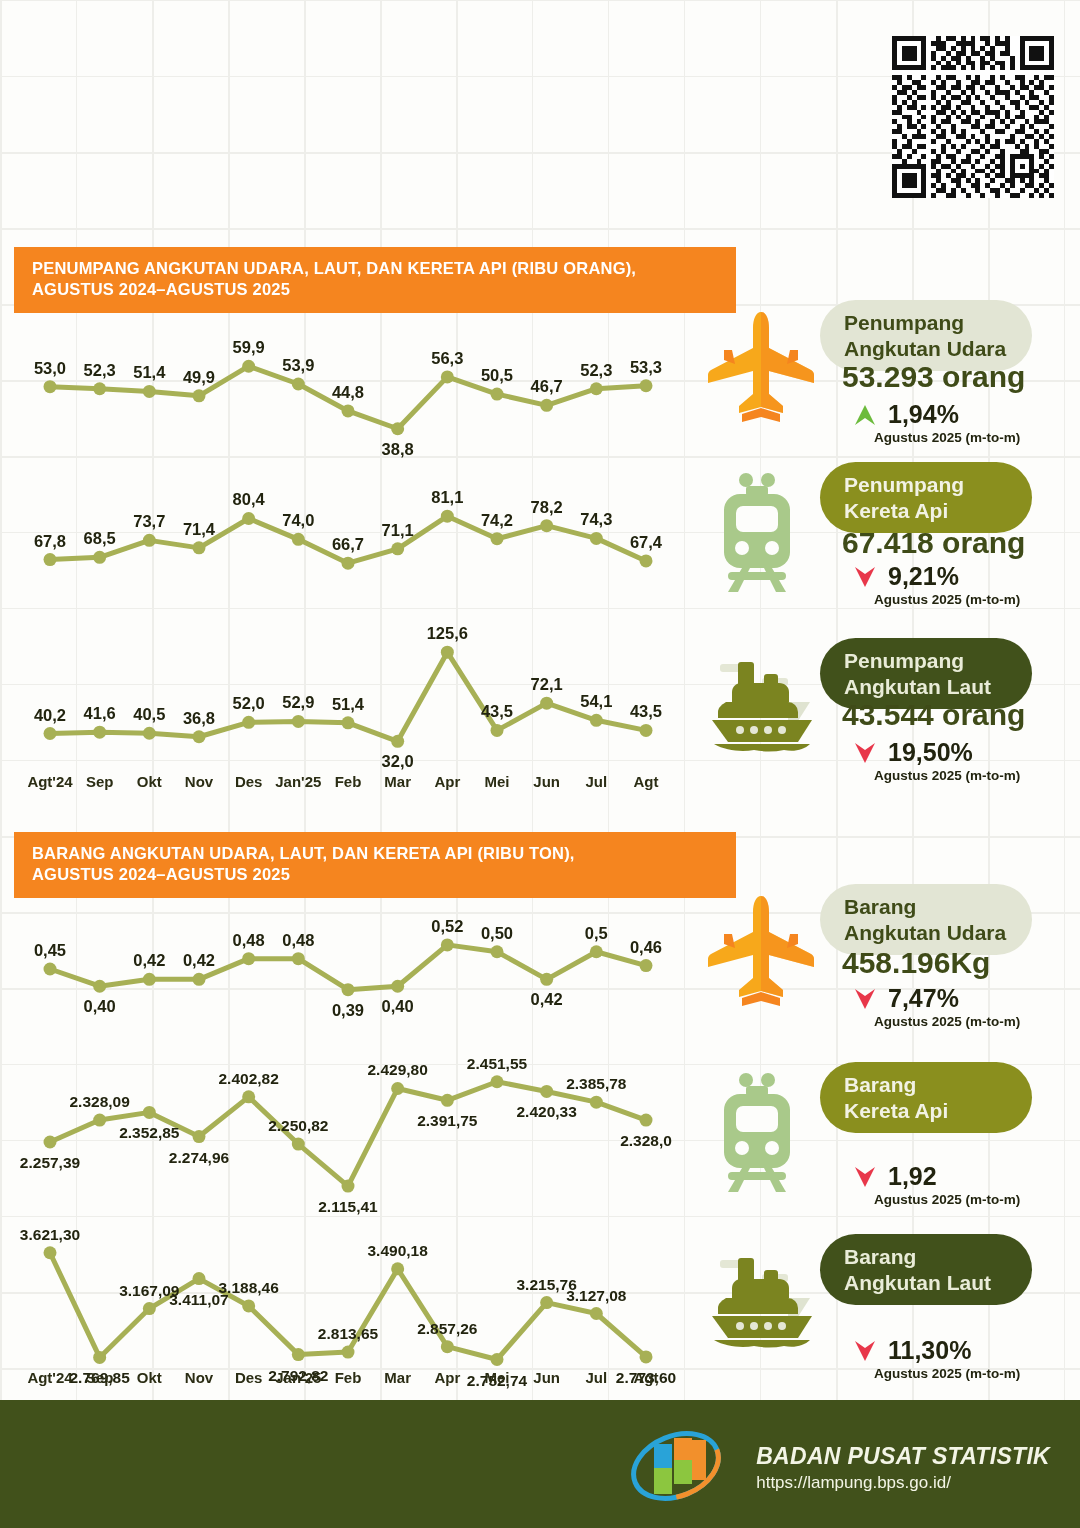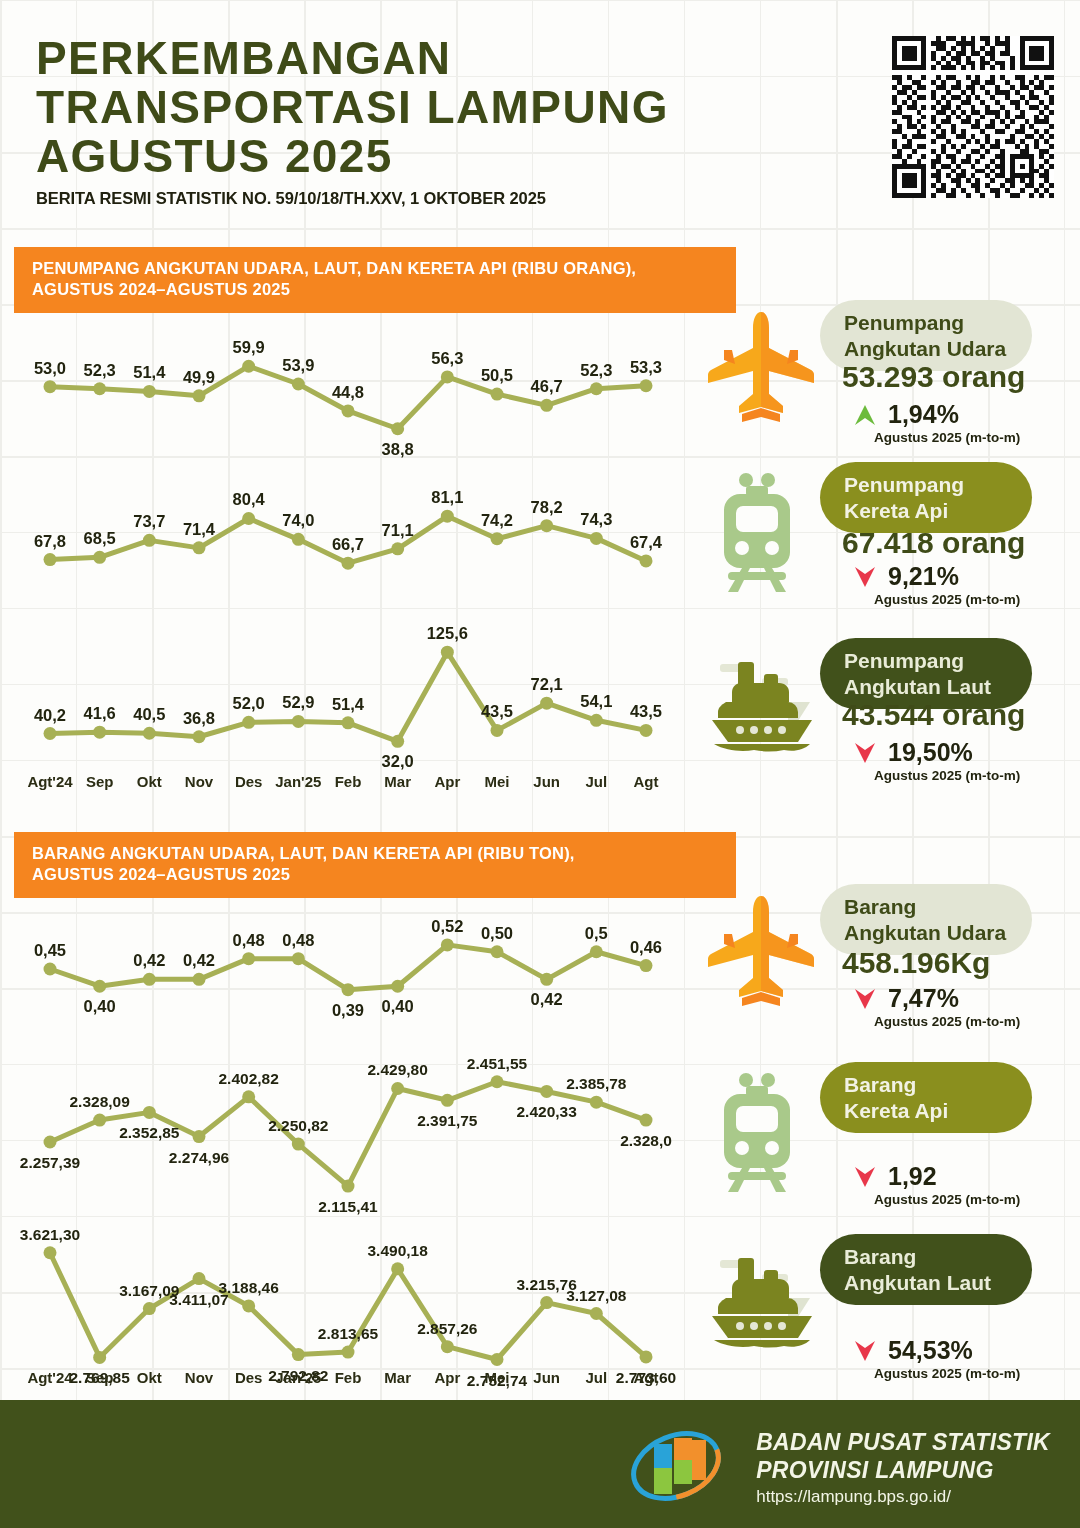--- a/index.html
+++ b/index.html
@@ -95,28 +95,20 @@
     font-size: 23px; font-weight: 700; font-style: italic; line-height: 1.18;
     letter-spacing: 0.3px;
   }
   .bps-url { font-size: 17px; font-weight: 400; margin-top: 3px; }
 </style>
 </head>
 <body>
 
 <div class="page">
 
-  <div class="header">
-    <div class="title">
-      <div>PERKEMBANGAN</div>
-      <div>TRANSPORTASI LAMPUNG</div>
-      <div>AGUSTUS 2025</div>
-    </div>
-    <div class="subtitle">BERITA RESMI STATISTIK NO. 59/10/18/TH.XXV, 1 OKTOBER  2025</div>
-  </div>
 
   <div class="qr">
     <svg width="162" height="162" viewBox="0 0 33 33" shape-rendering="crispEdges" aria-hidden="true">
       <rect width="33" height="33" fill="#fff"></rect>
       <g fill="#111">
 
         <path d="M0 0h7v7h-7z"></path>
           <path d="M1 1h5v5h-5z" fill="#fff"></path>
           <path d="M2 2h3v3h-3z" fill="#111"></path>
         <path d="M26 0h7v7h-7z"></path>
@@ -562,39 +554,38 @@
         </svg>
       </div>
     <div class="pill dark">
       <div>Barang</div>
       <div>Angkutan Laut</div>
     </div>
     <div class="pct-row" style="top:102px;">
       <span class="arrow"><svg width="26" height="26" viewBox="0 0 26 26" aria-hidden="true">
             <path d="M13 23L3 3l10 7 10-7z" fill="#e8374a"></path>
           </svg></span>
-      <span class="pct-val">54,53%</span>
+      <span class="pct-val">11,30%</span>
     </div>
     <div class="mtom" style="top:132px;">Agustus 2025 (m-to-m)</div>
   </div>
 
   <div class="footer">
     <div class="footer-inner">
       <div>
         <svg width="96" height="84" viewBox="0 0 96 84" aria-hidden="true">
           <ellipse cx="48" cy="42" rx="44" ry="30" fill="none" stroke="#29a3d8" stroke-width="5" transform="rotate(-22 48 42)"></ellipse>
           <ellipse cx="48" cy="42" rx="44" ry="30" fill="none" stroke="#f2902c" stroke-width="5" transform="rotate(-22 48 42)" stroke-dasharray="80 200" stroke-dashoffset="10"></ellipse>
           <rect x="26" y="20" width="18" height="26" fill="#29a3d8"></rect>
           <rect x="26" y="44" width="18" height="26" fill="#8cc63f"></rect>
           <rect x="46" y="14" width="18" height="24" fill="#f2902c"></rect>
           <rect x="46" y="36" width="18" height="24" fill="#8cc63f"></rect>
           <rect x="64" y="16" width="14" height="40" fill="#f2902c"></rect>
         </svg>
       </div>
       <div class="bps-text">
         <div class="bps-l1">BADAN PUSAT STATISTIK</div>
-        <div class="bps-l2">PROVINSI LAMPUNG</div>
         <div class="bps-url">https://lampung.bps.go.id/</div>
       </div>
     </div>
   </div>
 
 </div>
 
 </body></html>

